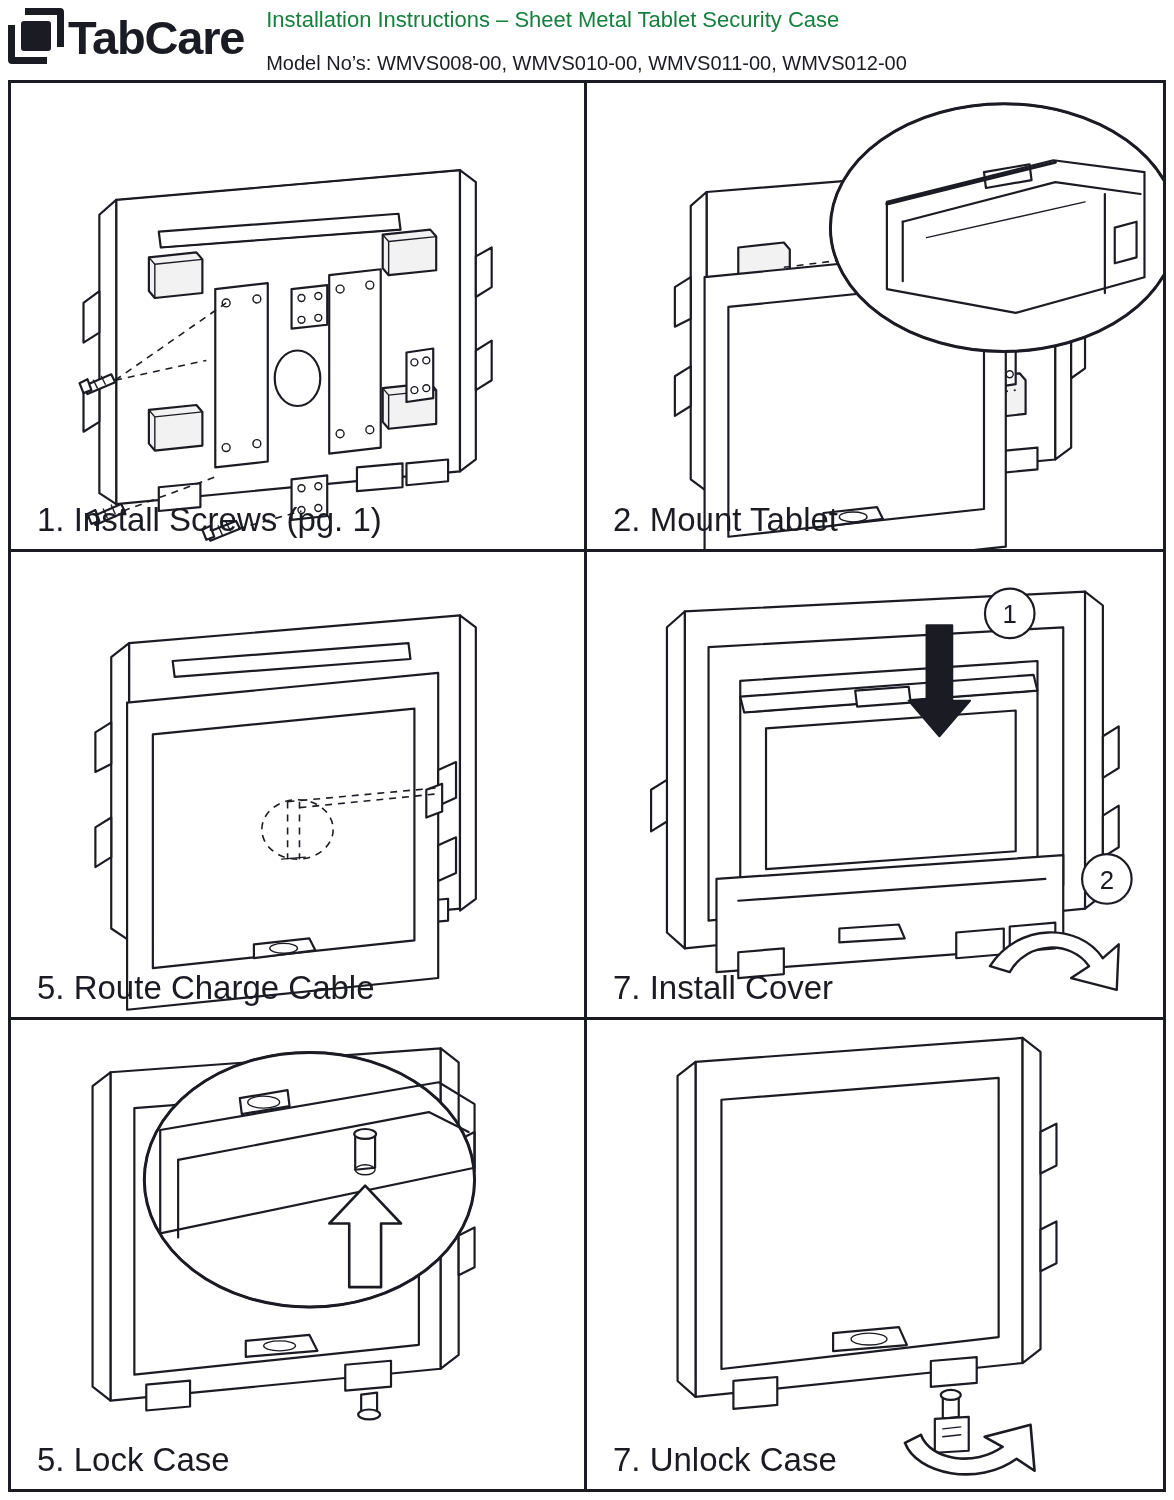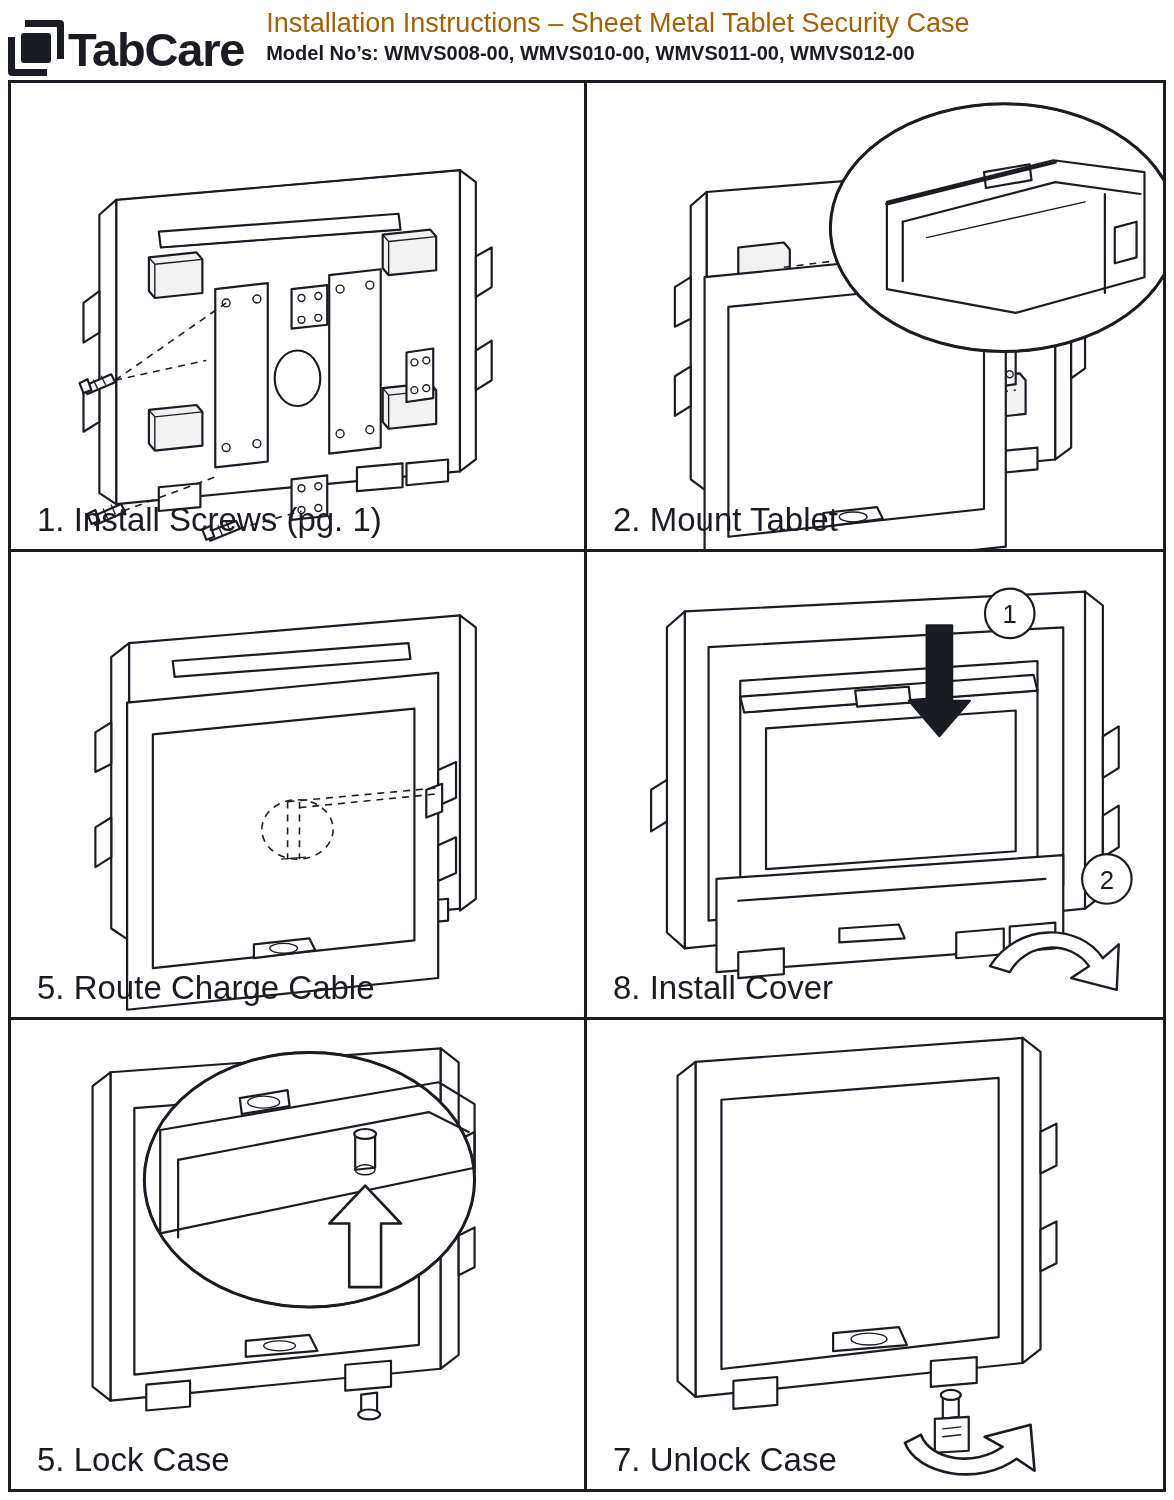--- a/index.html
+++ b/index.html
@@ -21,21 +21,21 @@
   .header {
     height: 78px;
     display: flex;
     align-items: flex-start;
     padding: 4px 6px 0 8px;
   }
   .logo {
     display: flex;
     align-items: center;
     flex: 0 0 auto;
-    margin-top: 16px;
+    margin-top: 4px;
   }
   .logo-mark {
     width: 56px;
     height: 56px;
     position: relative;
     flex: 0 0 auto;
   }
   .logo-mark .outer {
     position: absolute;
     inset: 0;
@@ -76,32 +76,31 @@
     margin-left: 4px;
     margin-top: 2px;
     font-family: "Liberation Sans", sans-serif;
   }
   .title-block {
     flex: 1 1 auto;
     padding-left: 22px;
     padding-top: 4px;
   }
   .title-main {
-    font-size: 27px;
-    color: #a16207;
+    font-size: 22px;
+    color: #15803d;
     line-height: 1.12;
     white-space: nowrap;
   }
   .title-sub {
     font-size: 20px;
     color: #1b1b24;
     line-height: 1.2;
-    margin-top: 3px;
+    margin-top: 18px;
     white-space: nowrap;
-    font-weight: bold;
   }
 
   
   .grid {
     position: absolute;
     left: 8px;
     top: 80px;
     width: 1158px;
     height: 1412px;
     border: 3px solid #1b1b24;
@@ -374,21 +373,21 @@
           <circle class="fillw" cx="424" cy="62" r="25"></circle>
           <text class="num" x="424" y="63">1</text>
 
           <g>
             <path d="M404 418 C 432 374, 494 374, 518 410 L534 396 L532 442 L486 430 L504 418 C 486 392, 442 392, 424 424 Z" fill="#ffffff" stroke="#1b1b24" stroke-width="2.4" stroke-linejoin="round"></path>
           </g>
           <circle class="fillw" cx="522" cy="330" r="25"></circle>
           <text class="num" x="522" y="331">2</text>
         </svg>
       </div>
-      <div class="caption">8. Install Cover</div>
+      <div class="caption">7. Install Cover</div>
     </div>
 
     <div class="cell col1 row3">
       <div class="art">
         <svg viewBox="0 0 576 470" preserveAspectRatio="xMidYMid meet">
 
           <path class="fillw" d="M100 52 L432 28 L432 350 L100 382 Z"></path>
           <path class="ln" d="M124 88 L410 66 L410 326 L124 356 Z"></path>
           <path class="fillw" d="M100 52 L82 66 L82 368 L100 382 Z"></path>
           <path class="fillw" d="M432 28 L450 42 L450 336 L432 350 Z"></path>

